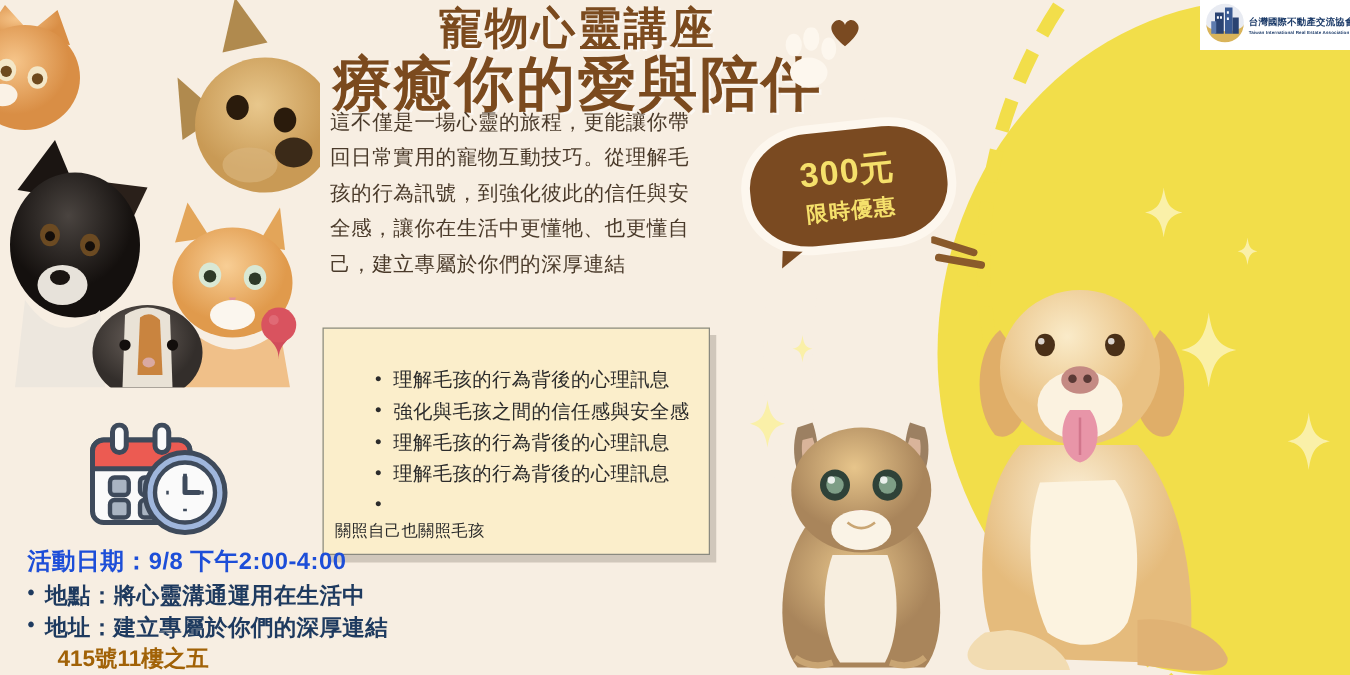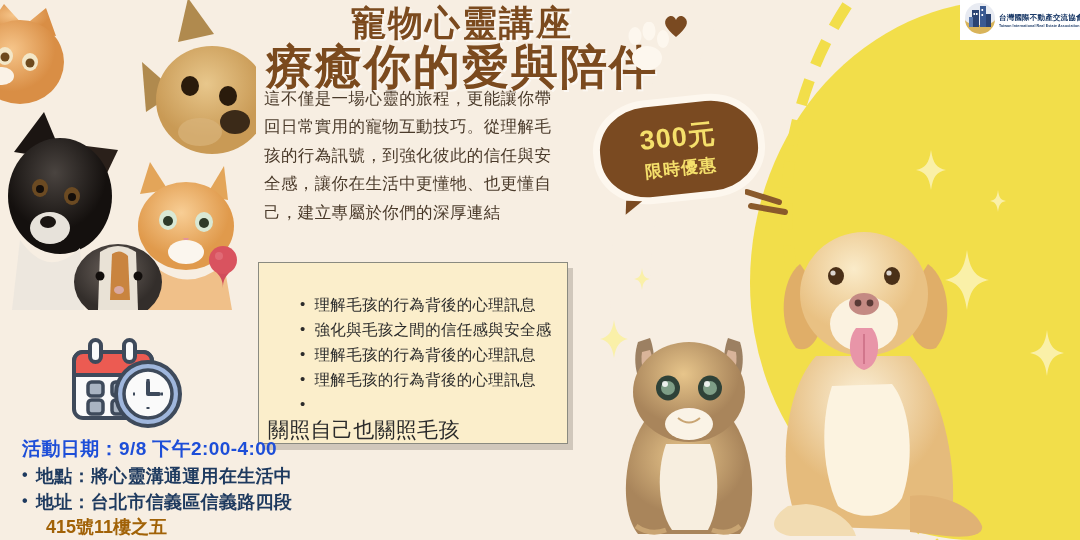--- a/index.html
+++ b/index.html
@@ -79,21 +79,21 @@
     box-shadow:5px 6px 0 rgba(120,110,95,.30);
   }
   .note-list { position:absolute; left:300px; top:292px; width:280px; }
   .note-item {
     display:flex; align-items:flex-start; gap:9px;
     font-size:15.5px; color:#2B2B2B; line-height:1.62; letter-spacing:.3px;
   }
   .bullet { font-size:15px; line-height:1.62; color:#2B2B2B; }
   .note-foot {
     position:absolute; left:268px; top:416px;
-    font-size:21px; color:#2B2B2B; letter-spacing:.3px;
+    font-size:13px; color:#2B2B2B; letter-spacing:.3px;
   }
   .pin { position:absolute; left:206px; top:244px; }
 
   
   .cal-icon { position:absolute; left:62px; top:338px; }
 
   
   .date-line {
     position:absolute; left:22px; top:436px;
     font-size:19px; font-weight:bold; color:#1d4ed8; letter-spacing:.4px;
@@ -333,21 +333,21 @@
 
   <div class="date-line">活動日期：9/8 下午2:00-4:00</div>
 
   <div class="info-list">
     <div class="info-item">
       <span class="info-bullet">•</span>
       <span>地點：將心靈溝通運用在生活中</span>
     </div>
     <div class="info-item">
       <span class="info-bullet">•</span>
-      <span>地址：台北市信義區信義路四段</span>
+      <span>地址：建立專屬於你們的深厚連結</span>
     </div>
     <div class="info-cont">415號11樓之五</div>
   </div>
 
   <div class="logo-box">
     <div class="logo-mark">
       <svg width="32" height="32" viewBox="0 0 32 32">
         <circle cx="16" cy="16" r="15" fill="#E8EBF2"></circle>
         <path d="M1 17 a15 15 0 0 0 30 0 a15 6 0 0 1 -30 0Z" fill="#D9B45A"></path>
         <rect x="8" y="8" width="7" height="17" fill="#2A4372"></rect>

